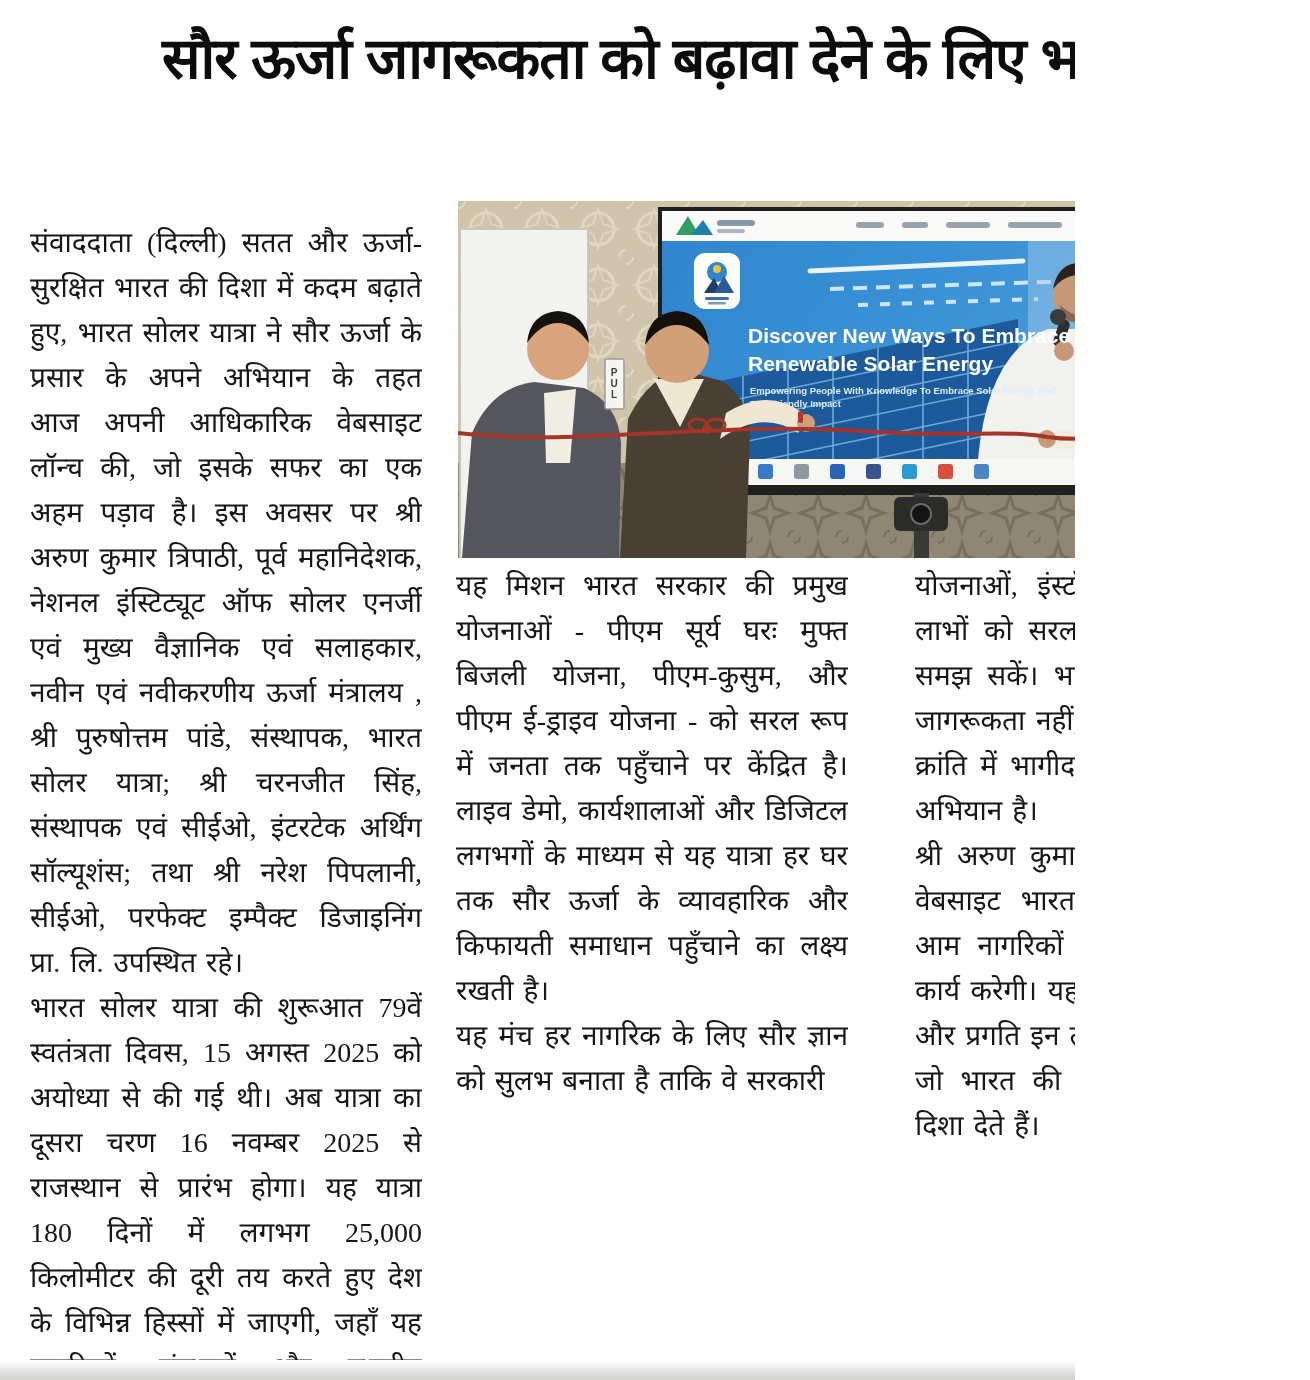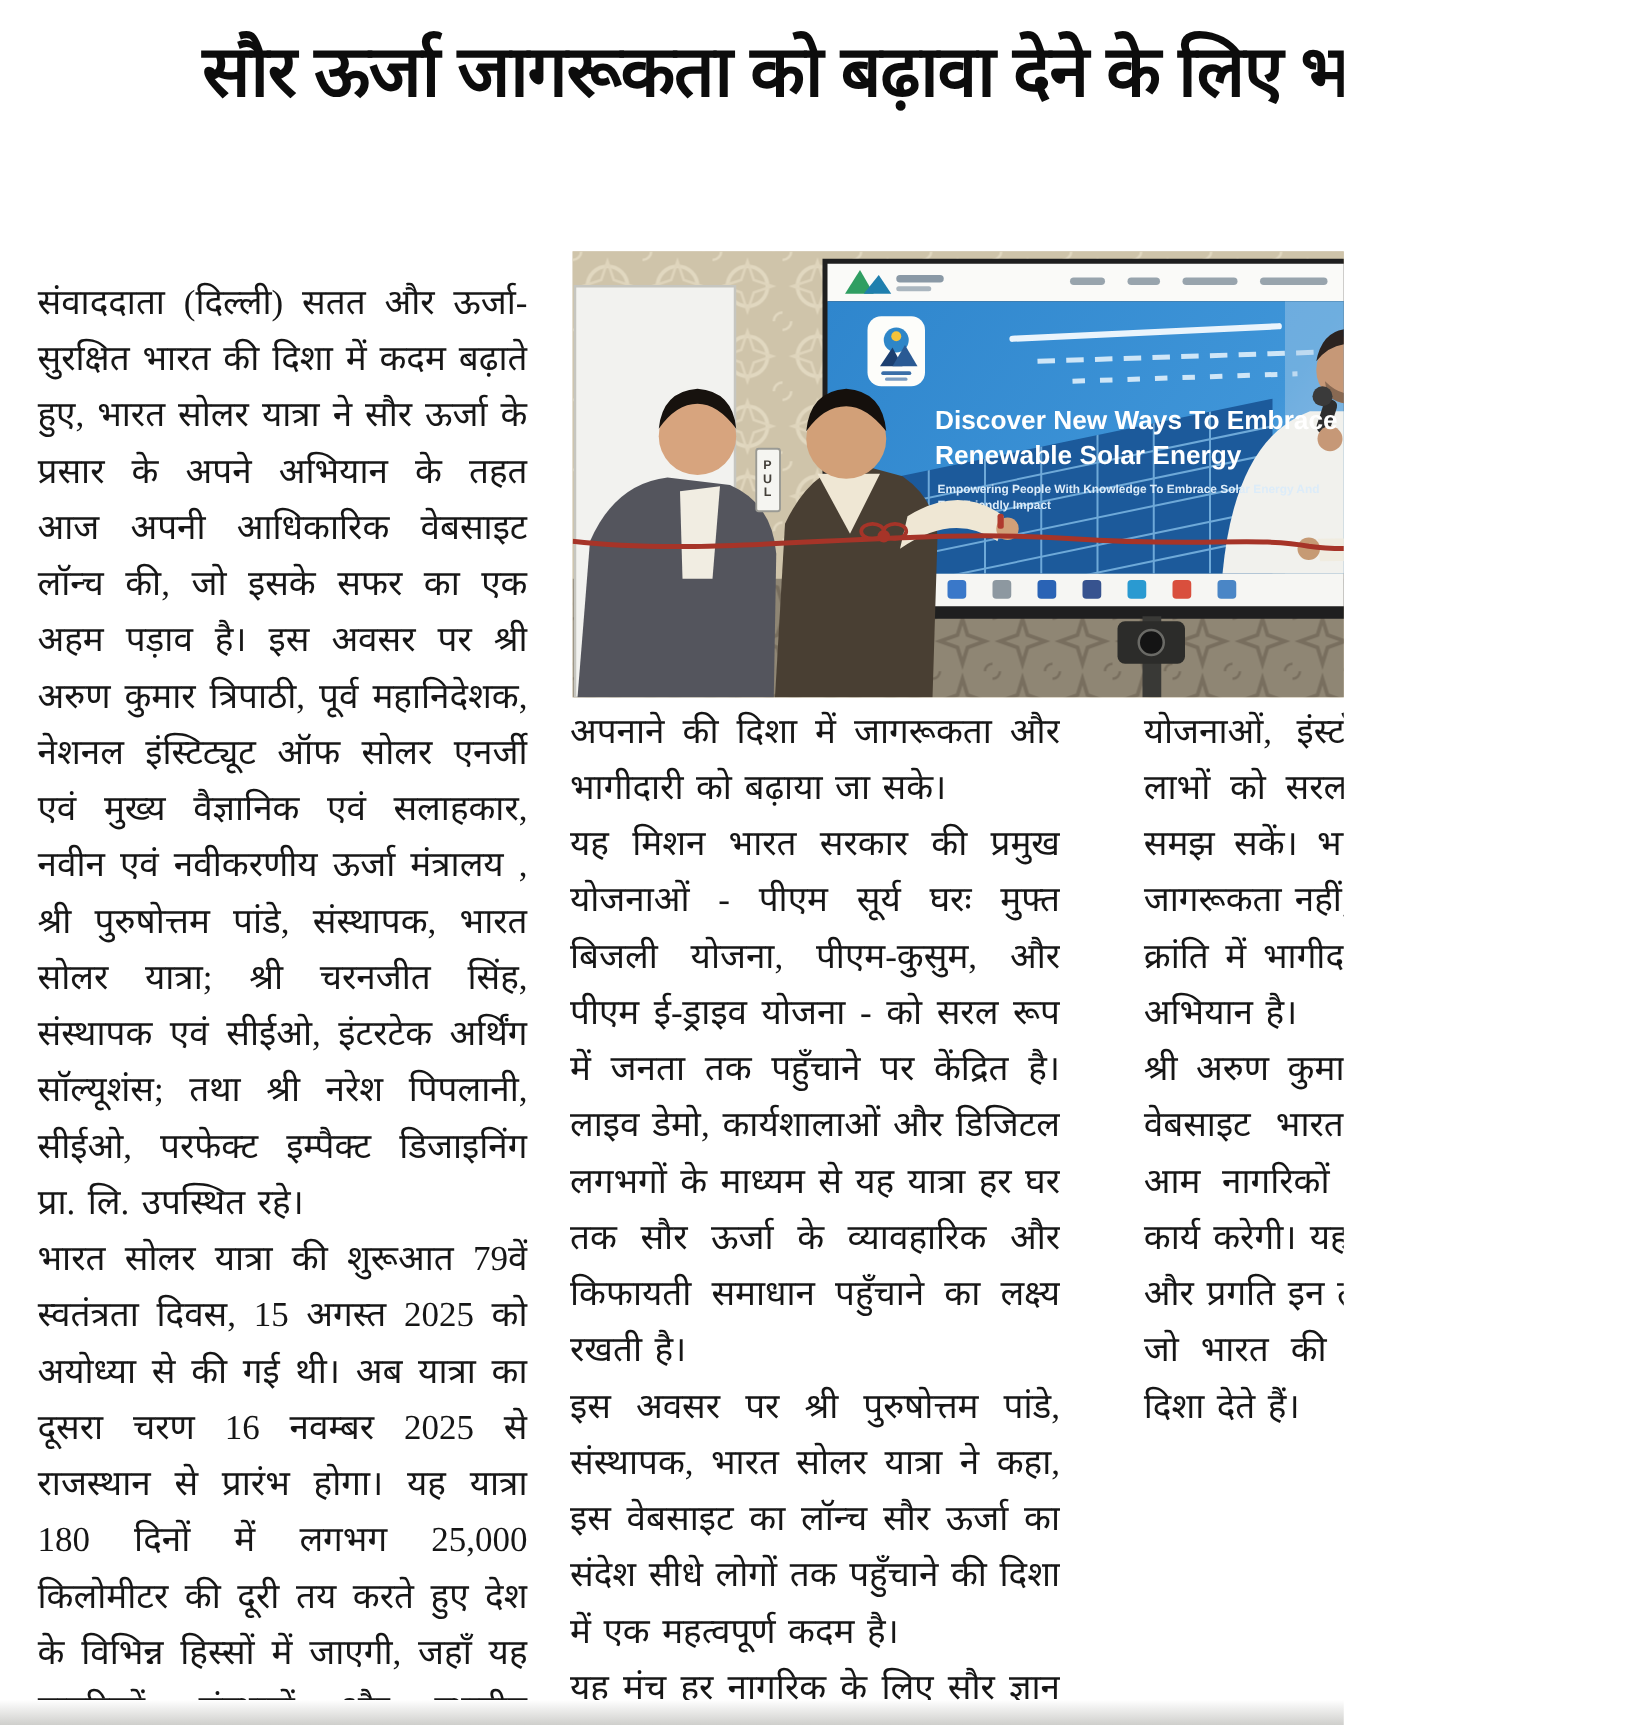--- a/index.html
+++ b/index.html
@@ -222,23 +222,21 @@
       </g>
     </svg>
   </div>
 
   <div class="col col-left">
     <p>संवाददाता (दिल्ली) सतत और ऊर्जा-सुरक्षित भारत की दिशा में कदम बढ़ाते हुए, भारत सोलर यात्रा ने सौर ऊर्जा के प्रसार के अपने अभियान के तहत आज अपनी आधिकारिक वेबसाइट लॉन्च की, जो इसके सफर का एक अहम पड़ाव है। इस अवसर पर श्री अरुण कुमार त्रिपाठी, पूर्व महानिदेशक, नेशनल इंस्टिट्यूट ऑफ सोलर एनर्जी एवं मुख्य वैज्ञानिक एवं सलाहकार, नवीन एवं नवीकरणीय ऊर्जा मंत्रालय , श्री पुरुषोत्तम पांडे, संस्थापक, भारत सोलर यात्रा; श्री चरनजीत सिंह, संस्थापक एवं सीईओ, इंटरटेक अर्थिंग सॉल्यूशंस; तथा श्री नरेश पिपलानी, सीईओ, परफेक्ट इम्पैक्ट डिजाइनिंग प्रा. लि. उपस्थित रहे।</p>
     <p>भारत सोलर यात्रा की शुरूआत 79वें स्वतंत्रता दिवस, 15 अगस्त 2025 को अयोध्या से की गई थी। अब यात्रा का दूसरा चरण 16 नवम्बर 2025 से राजस्थान से प्रारंभ होगा। यह यात्रा 180 दिनों में लगभग 25,000 किलोमीटर की दूरी तय करते हुए देश के विभिन्न हिस्सों में जाएगी, जहाँ यह नागरिकों, संस्थानों और स्थानीय प्रशासनिक इकाइयों के साथ संवाद स्थापित करेगी ताकि सौर ऊर्जा</p>
   </div>
 
   <div class="col col-middle">
-    <p>अपनाने की दिशा में जागरूकता और भागीदारी को बढ़ाया जा सके।</p>
     <p>यह मिशन भारत सरकार की प्रमुख योजनाओं - पीएम सूर्य घरः मुफ्त बिजली योजना, पीएम-कुसुम, और पीएम ई-ड्राइव योजना - को सरल रूप में जनता तक पहुँचाने पर केंद्रित है। लाइव डेमो, कार्यशालाओं और डिजिटल लगभगों के माध्यम से यह यात्रा हर घर तक सौर ऊर्जा के व्यावहारिक और किफायती समाधान पहुँचाने का लक्ष्य रखती है।</p>
-    <p>इस अवसर पर श्री पुरुषोत्तम पांडे, संस्थापक, भारत सोलर यात्रा ने कहा, इस वेबसाइट का लॉन्च सौर ऊर्जा का संदेश सीधे लोगों तक पहुँचाने की दिशा में एक महत्वपूर्ण कदम है।</p>
     <p>यह मंच हर नागरिक के लिए सौर ज्ञान को सुलभ बनाता है ताकि वे सरकारी</p>
   </div>
 
   <div class="col col-right">
     <p>योजनाओं, इंस्टॉलेशन प्रक्रियाओं और लाभों को सरल और उपयोगी रूप में समझ सकें। भारत सोलर यात्रा केवल जागरूकता नहीं, बल्कि भारत की हरित क्रांति में भागीदारी सुनिश्चित करने का अभियान है।</p>
     <p>श्री अरुण कुमार त्रिपाठी ने कहा, यह वेबसाइट भारत के सौर मिशन और आम नागरिकों के बीच एक सेतु का कार्य करेगी। यह पारदर्शिता, सहभागिता और प्रगति इन तीन मूल्यों का प्रतीक है, जो भारत की स्वच्छ ऊर्जा यात्रा को दिशा देते हैं।</p>
   </div>
 
   <div class="bottom-strip"></div>
 </div>

